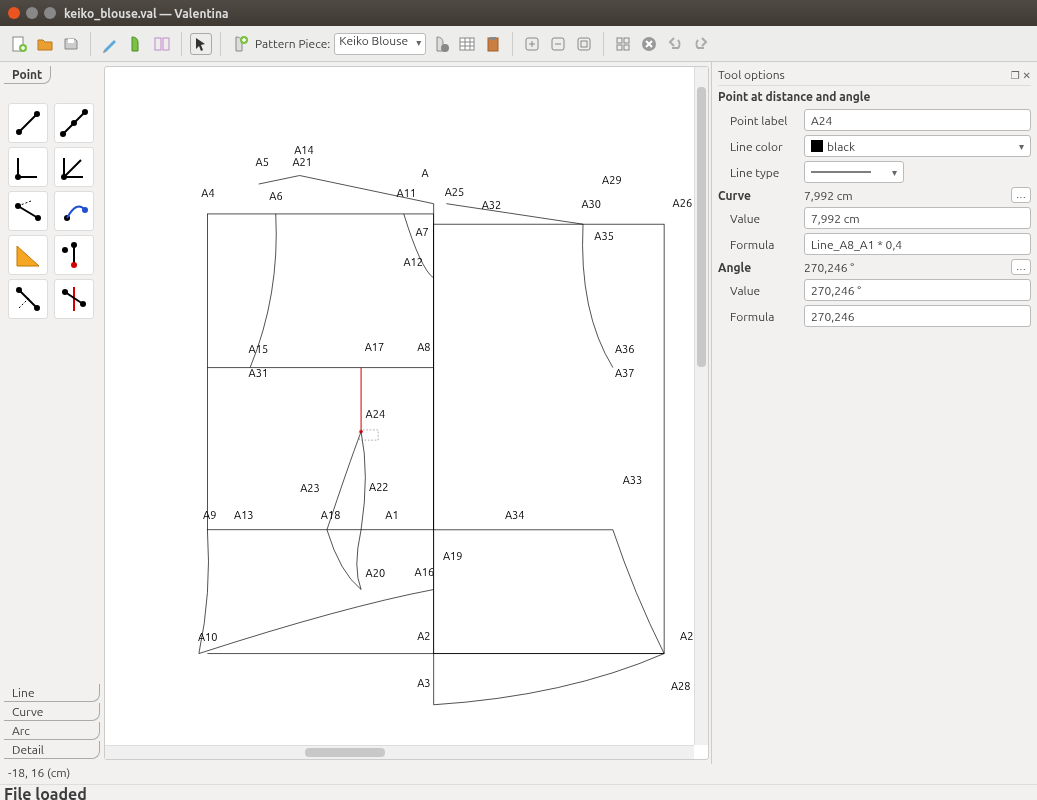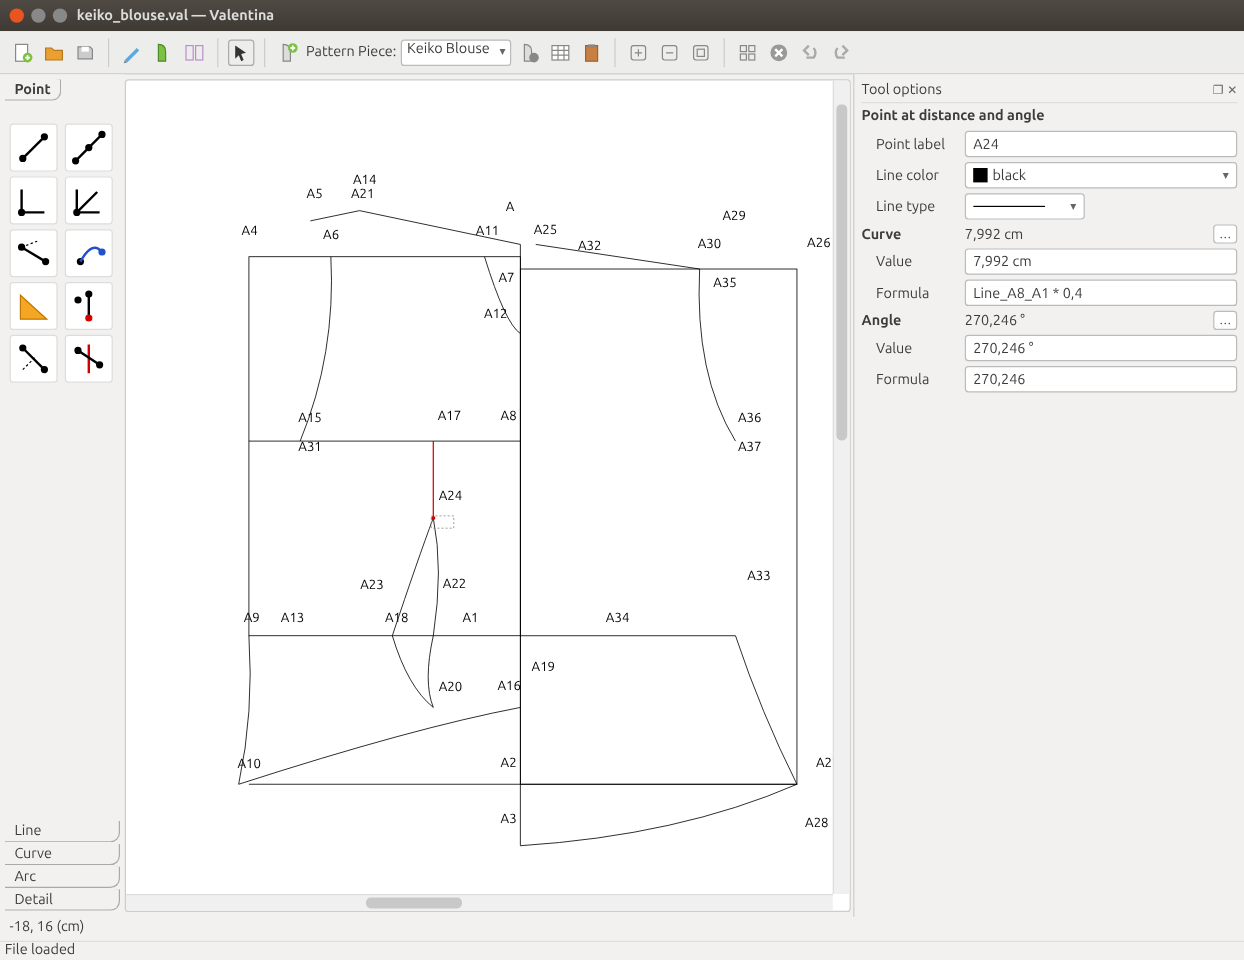--- a/index.html
+++ b/index.html
@@ -47,21 +47,21 @@
 .row.head label { font-weight:bold; padding-left:0; }
 .row .val { flex:1; }
 .row input[type=text], .combo { flex:1; height:22px; border:1px solid #bbb; border-radius:3px; background:#fff; padding:0 6px; font-size:12px; }
 .combo { display:flex; align-items:center; position:relative; }
 .combo::after { content:"▾"; position:absolute; right:6px; font-size:10px; color:#666; }
 .swatch { width:12px; height:12px; background:#000; margin-right:4px; }
 .elps { width:20px; height:16px; border:1px solid #bbb; border-radius:3px; background:#fff; font-size:10px; text-align:center; line-height:14px; margin-left:4px; }
 
 
 .coord { height:20px; padding:2px 8px; font-size:12px; }
-.status { height:16px; padding:0 4px; font-size:12px; border-top:1px solid #ddd; }
+.status { height:16px; padding:0 4px; font-size:16px; border-top:1px solid #ddd;font-weight:bold; }
 
 
 svg { display:block; }
 </style>
 </head>
 <body>
 
 <div class="titlebar">
   <div class="win-btns">
     <div class="win-btn x"></div>

